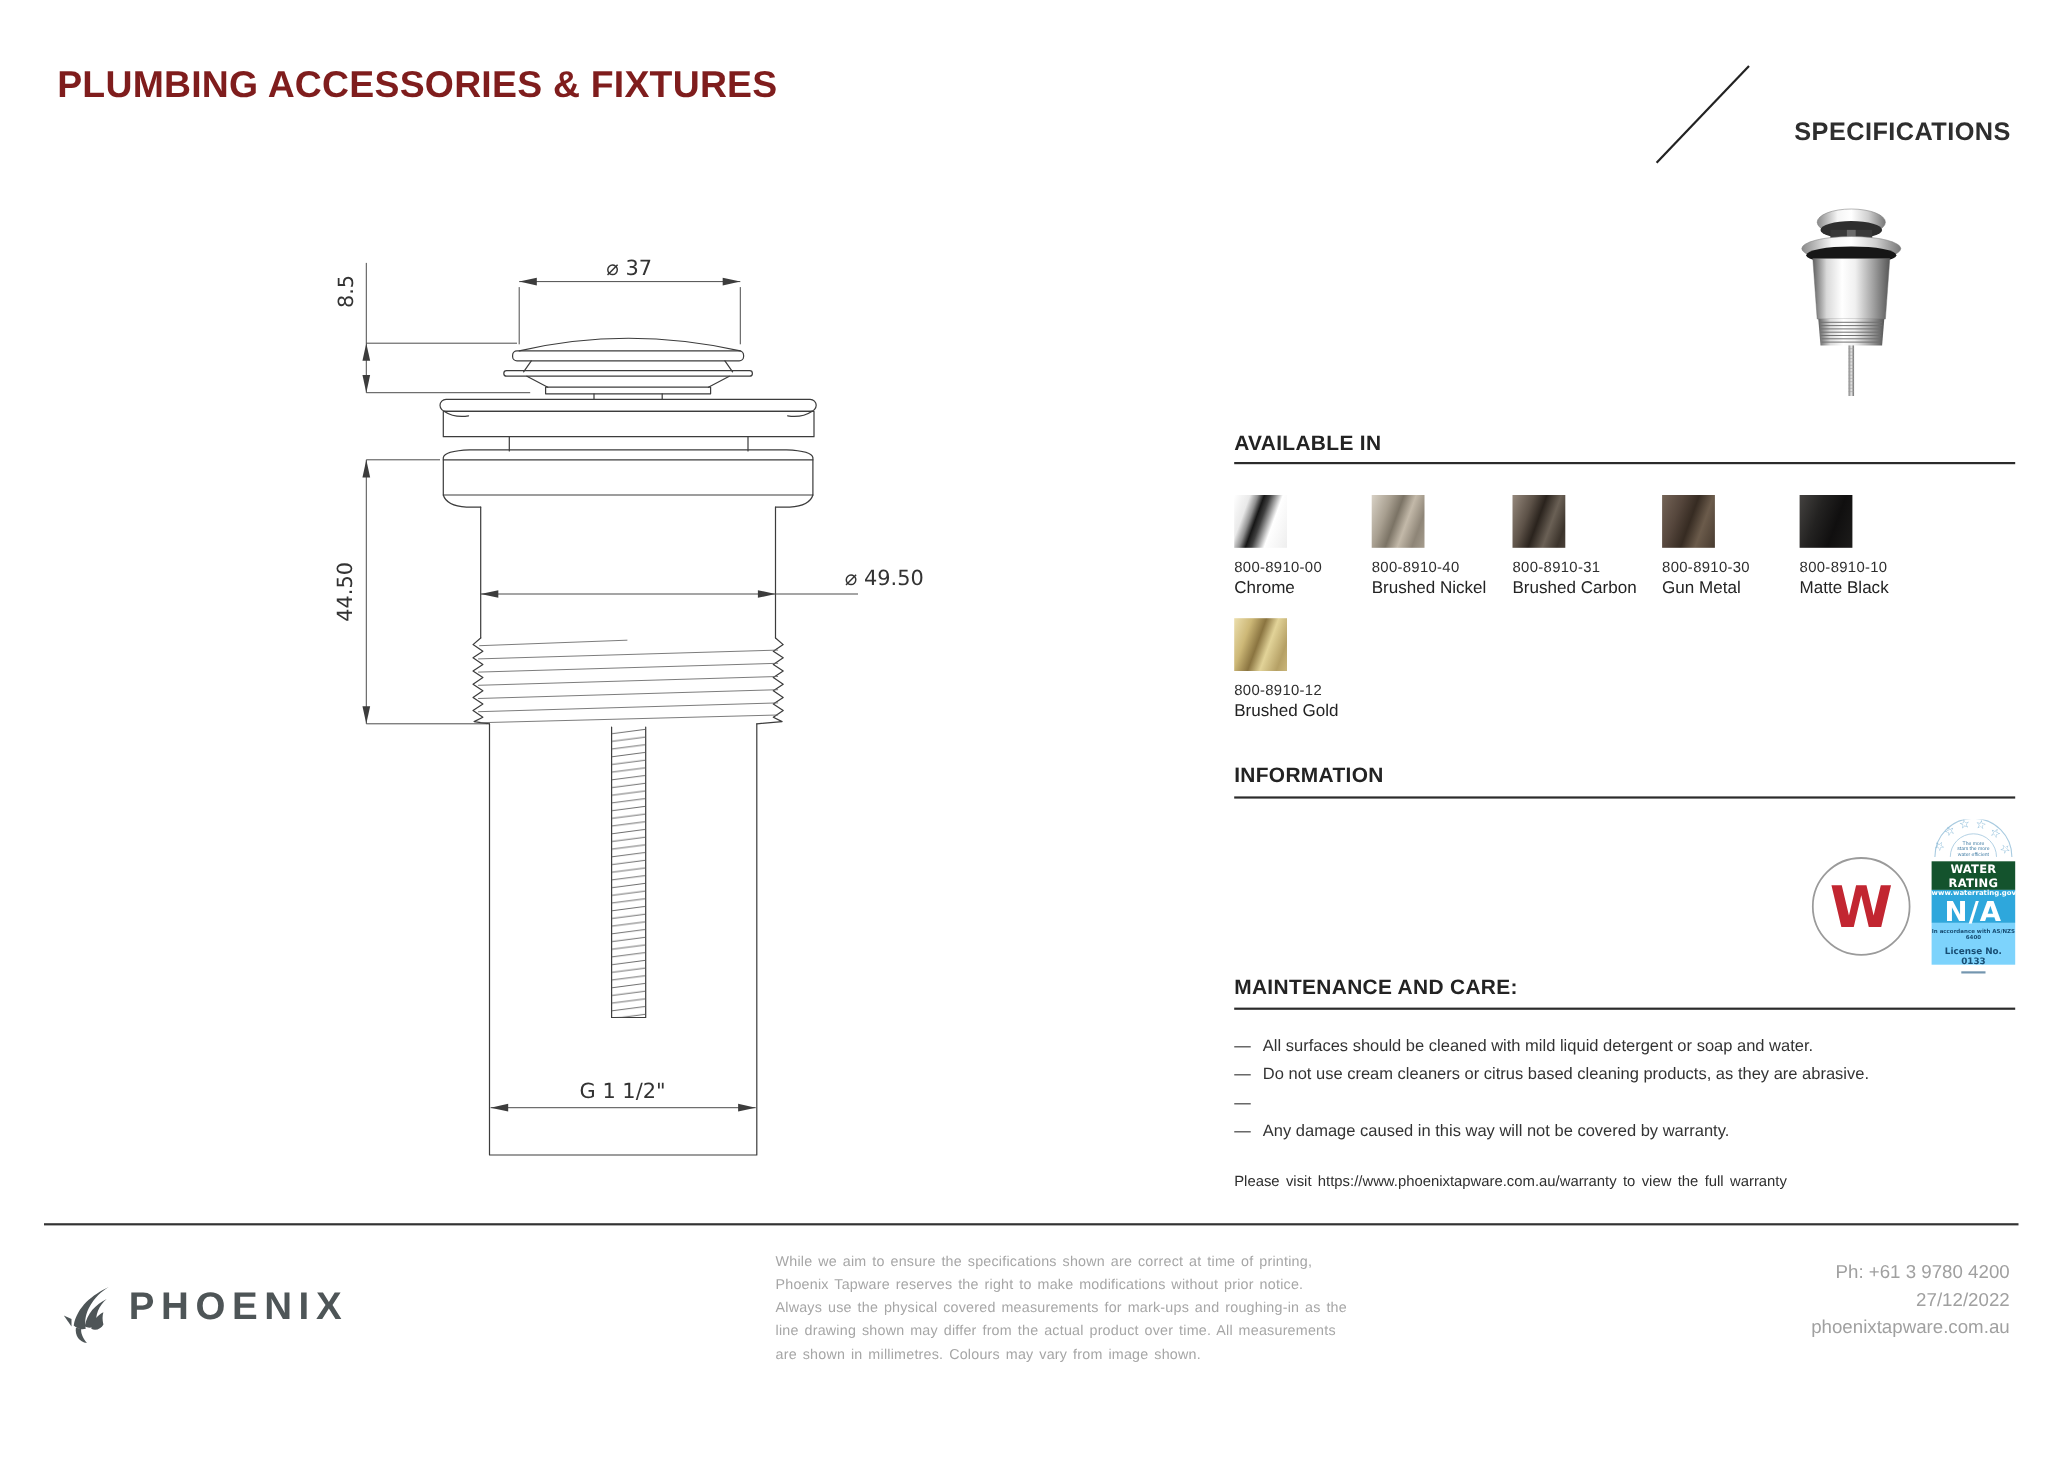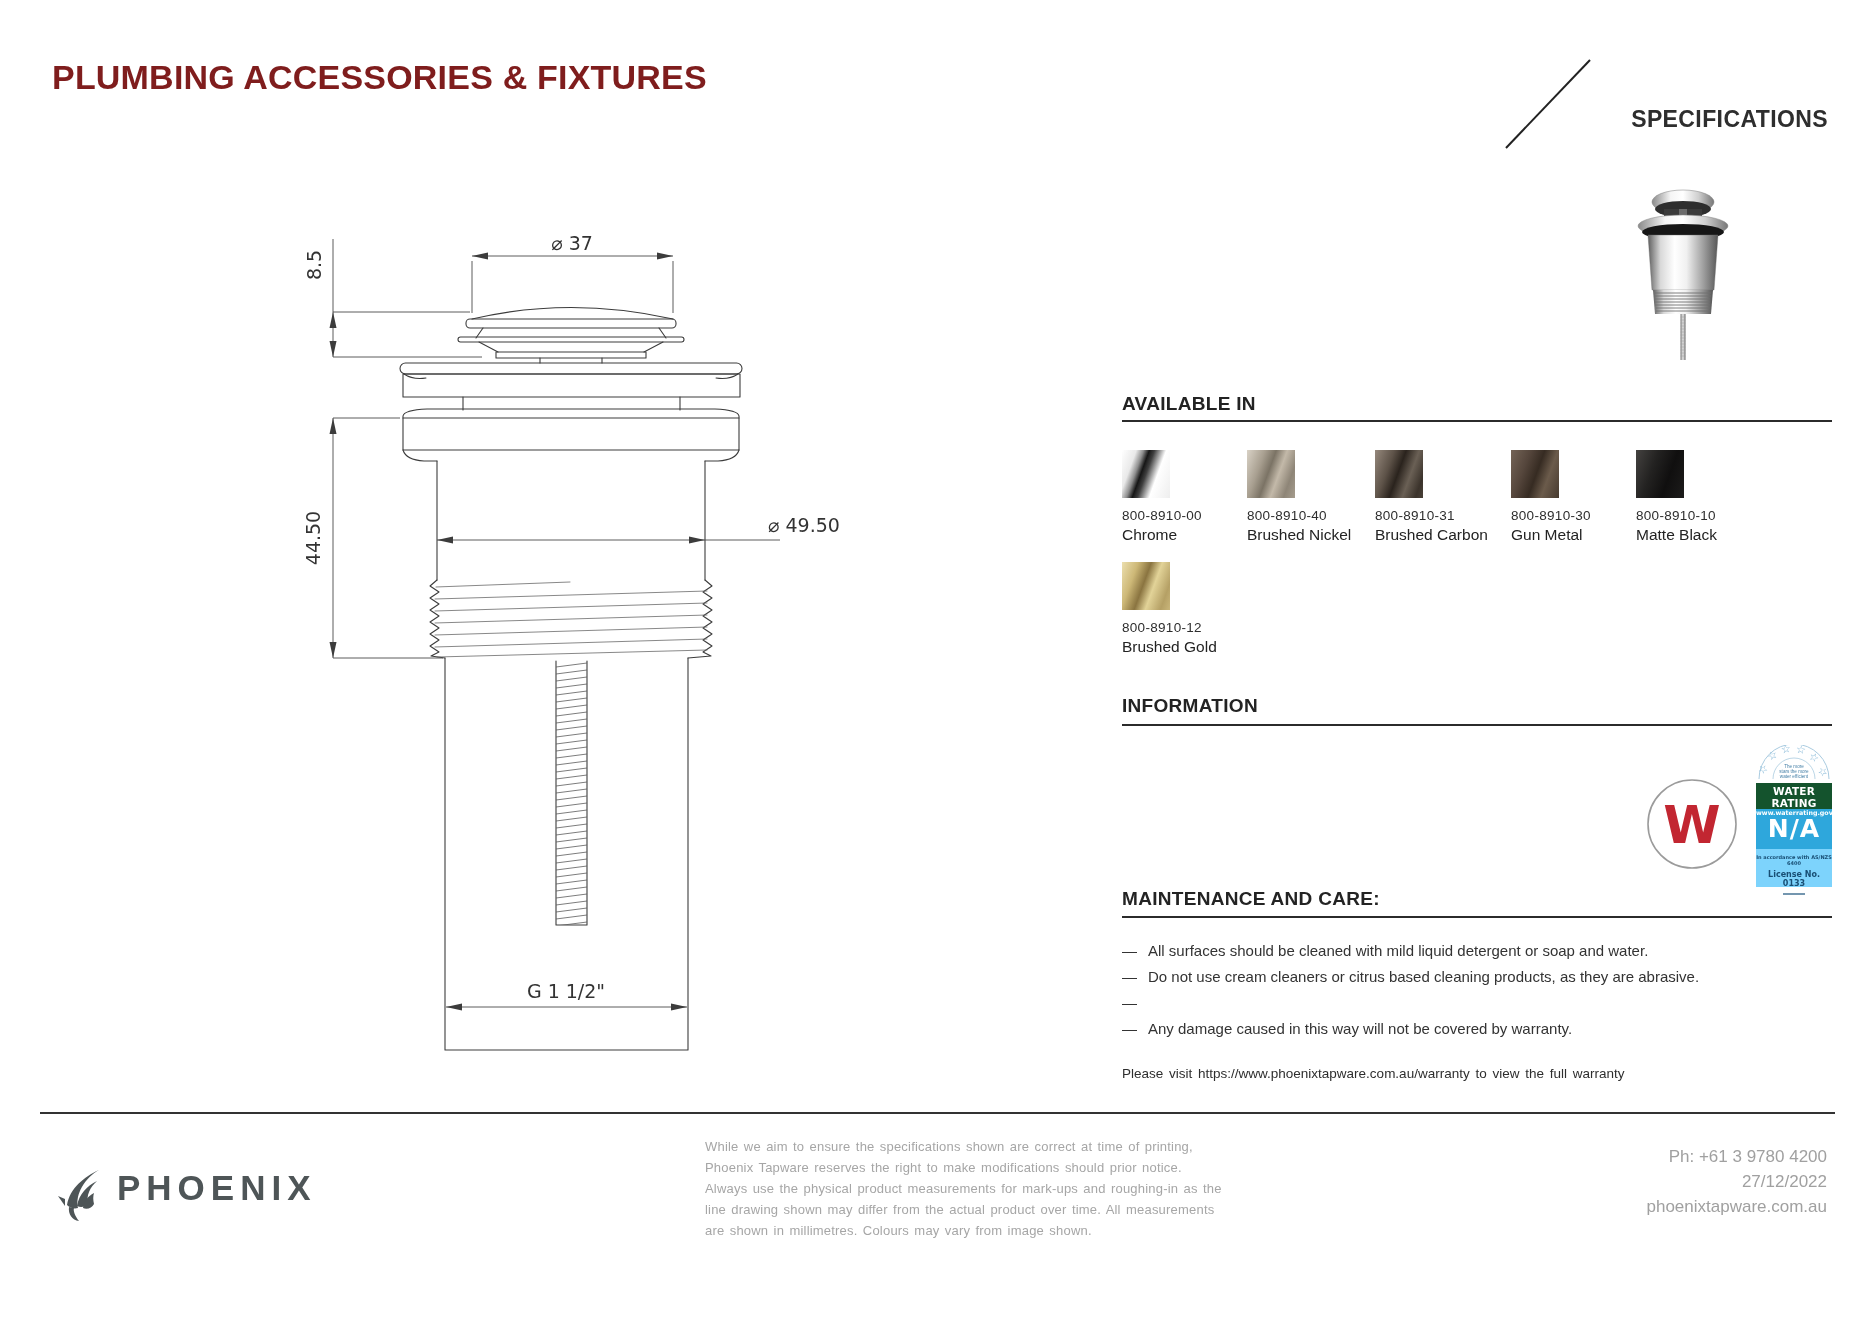--- a/index.html
+++ b/index.html
@@ -31,21 +31,21 @@
   .row1 .finish:nth-child(3){width:110px}.row1 .finish:nth-child(4){width:99px}
   .swatch{width:48px;height:48px;}
   .fin-code{margin-top:10px;font-size:13.5px;letter-spacing:.3px;color:#2e2e2e;white-space:nowrap;}
   .fin-name{margin-top:3px;font-size:15.5px;color:#232323;white-space:nowrap;}
 
   .wm-circle{position:absolute;left:1645px;top:777px;}
   .wels{position:absolute;left:1756px;top:745px;width:76px;font-family:"DejaVu Sans","Liberation Sans",sans-serif;}
   .wels-black{background:#14532d;color:#fff;text-align:center;height:26px;padding-top:2px;box-sizing:border-box;}
   .wels-title{font-size:10.5px;font-weight:bold;letter-spacing:.2px;line-height:12px;}
   .wels-url{font-size:6.3px;font-weight:bold;line-height:8px;}
-  .wels-blue{background:#2ea7dc;color:#fff;height:40px;text-align:center;}
+  .wels-blue{background:#2ea7dc;color:#fff;height:30px;text-align:center;}
   .wels-na{font-size:25px;font-weight:bold;line-height:40px;letter-spacing:1px;}
   .wels-light{background:#7dd3fc;color:#184e74;height:38px;text-align:center;padding-top:5px;box-sizing:border-box;}
   .wels-acc{font-size:5px;font-weight:bold;line-height:6px;}
   .wels-lic{font-size:8px;font-weight:bold;margin-top:4px;}
   .wels-fine{width:22px;height:2px;background:#2a5d84;opacity:.65;margin:5px auto 0;}
 
   .care-items{position:absolute;left:1122px;top:938px;width:716px;}
   .care-item{display:flex;font-size:15px;color:#333;line-height:26px;}
   .care-dash{width:26px;flex:none;color:#333;}
   .warranty{position:absolute;left:1122px;top:1066px;font-size:13.5px;color:#2e2e2e;
@@ -308,22 +308,22 @@
         <path d="M40,13 C30,18 22,26 20,38 C24,40 28,39 31,36 C29,28 33,19 40,13 Z"></path>
         <path d="M37,25 C31,28 27,33 26,40 C30,42 35,40 37,36 C36,32 36,28 37,25 Z"></path>
         <path d="M12,39 C11,46 15,52 22,53 C18,48 16,43 17,40 Z"></path>
       </g>
     </svg>
     <span class="logo-text">PHOENIX</span>
   </div>
 
   <div class="disclaimer">
     <div>While we aim to ensure the specifications shown are correct at time of printing,</div>
-    <div>Phoenix Tapware reserves the right to make modifications should prior notice.</div>
-    <div>Always use the physical product measurements for mark-ups and roughing-in as the</div>
+    <div>Phoenix Tapware reserves the right to make modifications without prior notice.</div>
+    <div>Always use the physical covered measurements for mark-ups and roughing-in as the</div>
     <div>line drawing shown may differ from the actual product over time. All measurements</div>
     <div>are shown in millimetres. Colours may vary from image shown.</div>
   </div>
 
   <div class="contact">
     <div>Ph: +61 3 9780 4200</div>
     <div>27/12/2022</div>
     <div>phoenixtapware.com.au</div>
   </div>
 

